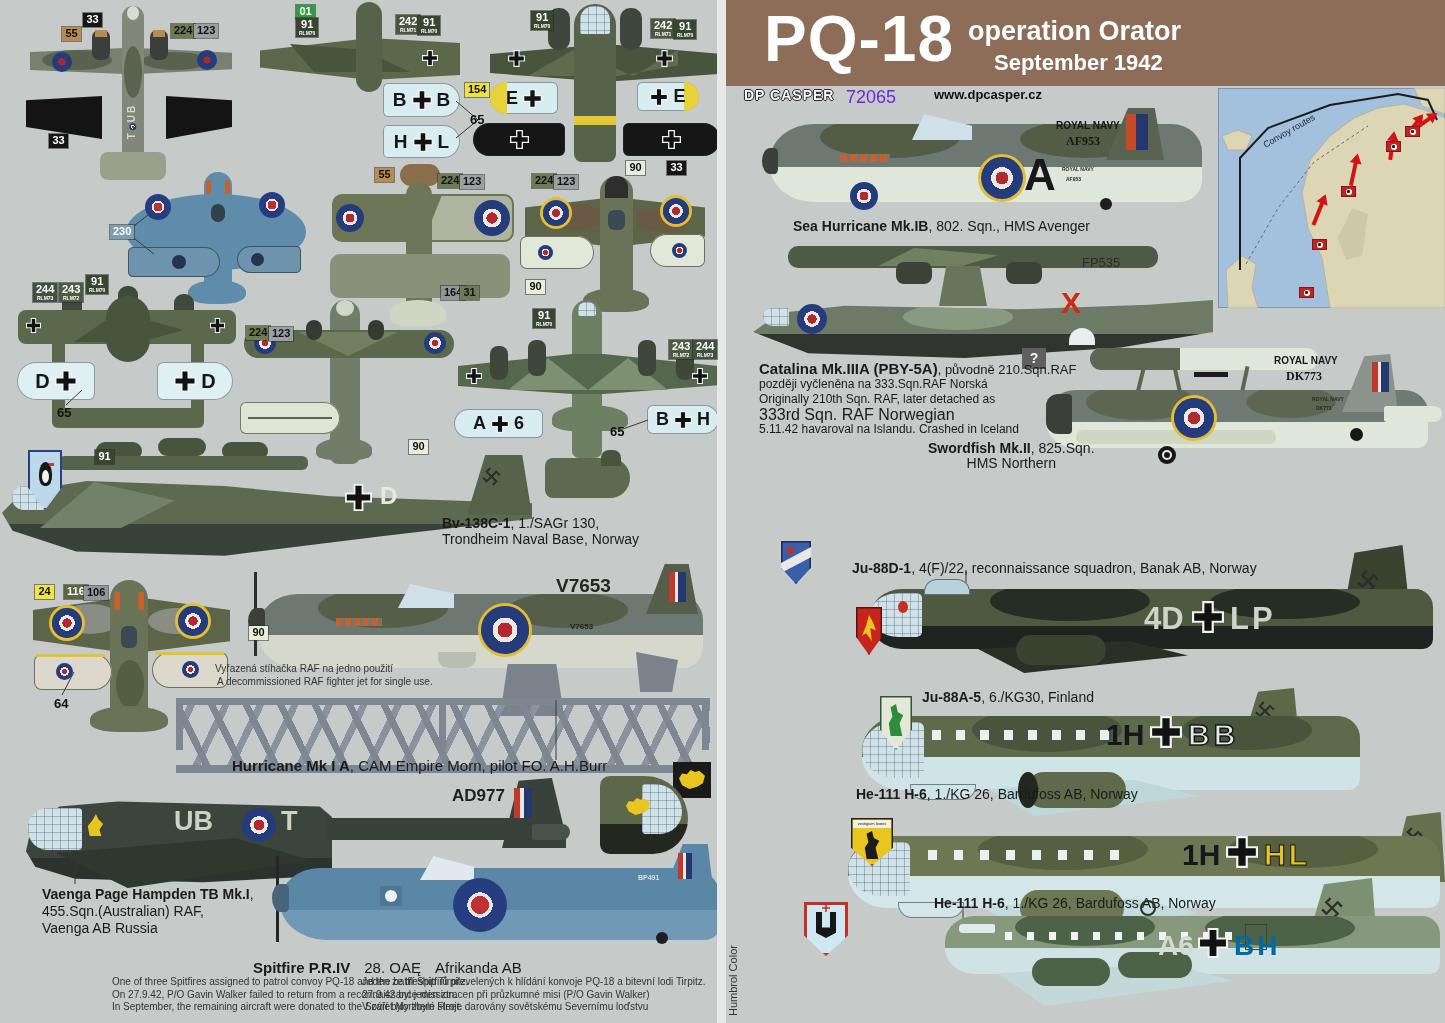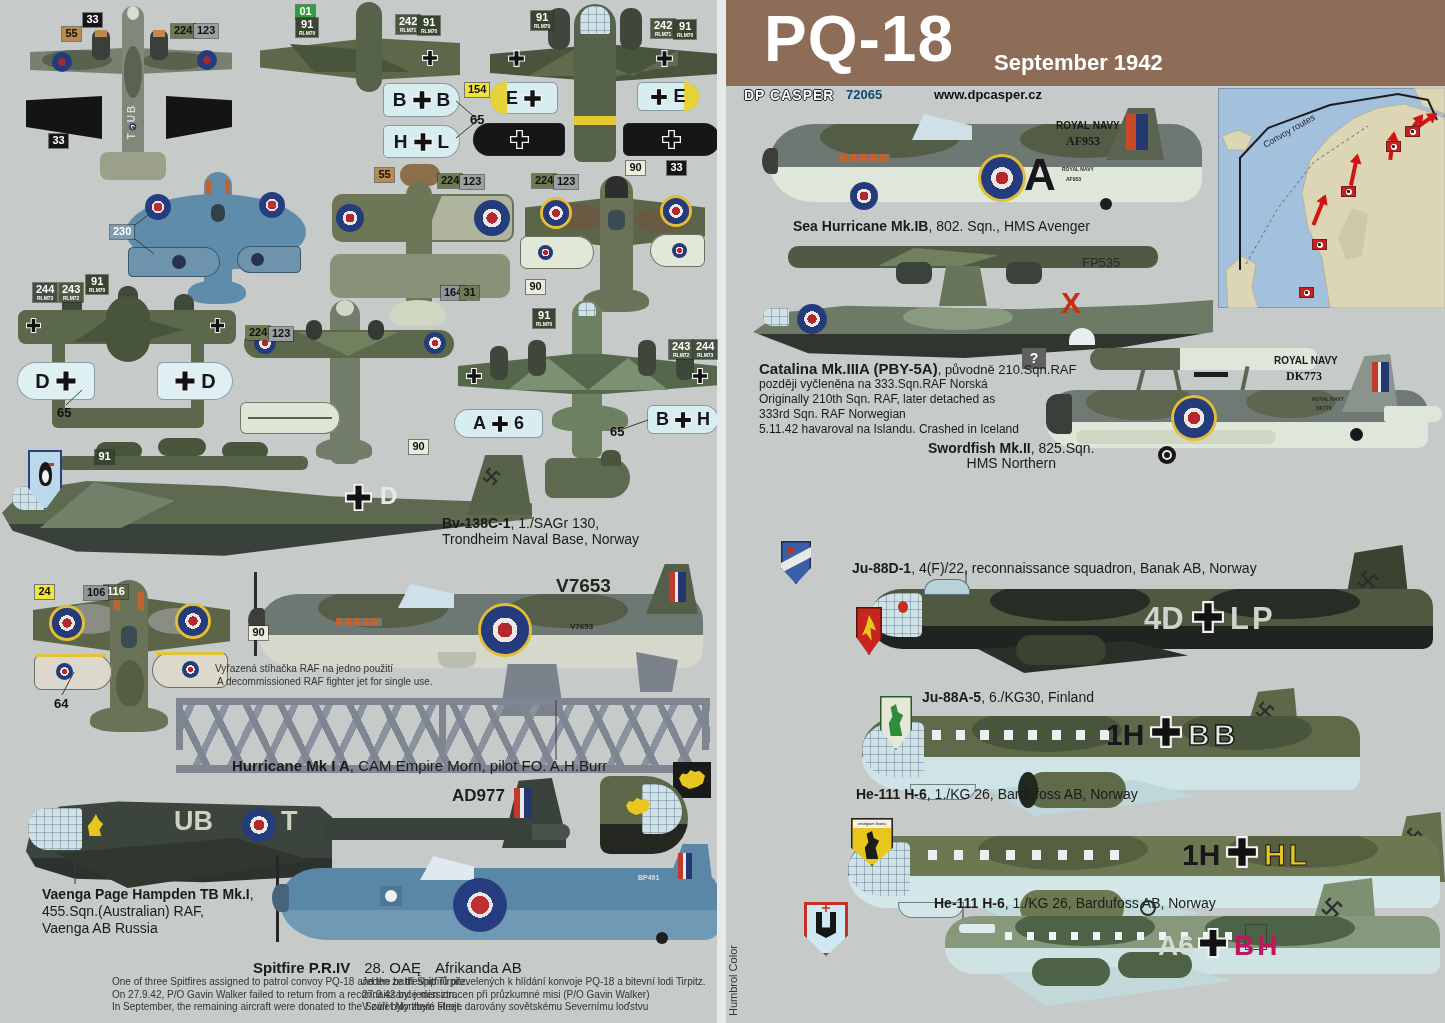--- a/index.html
+++ b/index.html
@@ -430,24 +430,25 @@
         <path d="M966,570 L966,590"></path>
       <path d="M556,700 L556,760"></path>
         <path d="M963,908 L963,928"></path>
     </g>
   </svg>
 
   <div class="p" style="left:717px;top:0;width:9px;height:1023px;background:#e7e9e8"></div>
 
   <div class="p" style="left:726px;top:0;width:719px;height:86px;background:#8d6c58">
     <div class="p" style="left:38px;top:2px;font-size:64px;font-weight:700;color:#fff;letter-spacing:1px">PQ-18</div>
+    <div class="hdr-sub" style="left:242px;top:16px;font-size:27px">operation Orator</div>
     <div class="hdr-sub" style="left:268px;top:50px;font-size:22px">September 1942</div>
   </div>
   <div class="cap" style="left:744px;top:87px;font-size:14px;font-weight:700;color:#fff;text-shadow:-1px 0 #222,1px 0 #222,0 -1px #222,0 1px #222;letter-spacing:1px">DP CASPER</div>
-  <div class="cap" style="left:846px;top:87px;font-size:13px;font-weight:700;color:#0c4a6e">72065</div>
+  <div class="cap" style="left:846px;top:87px;font-size:18px;font-weight:400;color:#6d28d9">72065</div>
   <div class="cap" style="left:934px;top:87px;font-size:13px;font-weight:700;color:#111">www.dpcasper.cz</div>
 
   <div class="p" style="left:1218px;top:88px;width:227px;height:220px;background:#a3c0dc;box-shadow:inset 0 0 0 1px #7f93ab;overflow:hidden">
     <svg class="p" style="left:0;top:0;width:227px;height:220px" viewBox="0 0 227 220">
       <path fill="#ddd6b5" stroke="#b8b29a" d="M112,220 L104,170 L90,140 L84,105 L92,72 L112,48 L136,30 L160,20 L186,16 L206,22 L227,30 L227,220 Z"></path>
       <path fill="#ddd6b5" stroke="#b8b29a" d="M4,48 L20,42 L34,48 L28,62 L10,62 Z"></path>
       <path fill="#ddd6b5" stroke="#b8b29a" d="M8,182 L24,168 L38,176 L34,200 L40,220 L10,220 Z"></path>
       <path fill="#ddd6b5" stroke="#b8b29a" d="M196,0 L227,0 L227,26 L204,18 Z"></path>
       <path fill="#cfc8a8" d="M120,150 L134,120 L150,126 L144,168 L128,172 Z"></path>
       <path stroke="#1c1c1c" stroke-width="2" fill="none" d="M22,182 L22,70 L50,40 L112,17 L180,6 L210,12 L219,32"></path>
@@ -511,21 +512,21 @@
     <div class="roundel r-a" style="left:44px;top:66px;width:30px;height:30px"></div>
     <div class="blob" style="left:316px;top:90px;width:26px;height:17px;background:#e9eef0;border-radius:13px 13px 0 0"></div>
     <div class="code" style="left:308px;top:48px;font-size:30px;color:#cc2d12">X</div>
   </div>
   <div class="cap" style="left:1082px;top:255px;font-size:13px;color:#2b2b2b">FP535</div>
   <div class="p" style="left:1022px;top:348px;width:24px;height:21px;background:#606060;color:#fff;font-weight:700;font-size:14px;text-align:center;line-height:21px">?</div>
   <div class="cap" style="left:759px;top:361px;line-height:15px">
     <div><b style="font-size:15px">Catalina Mk.IIIA (PBY-5A)</b><span style="font-size:13px">, původně 210.Sqn.RAF</span></div>
     <div style="font-size:12px">později vyčleněna na 333.Sqn.RAF Norská</div>
     <div style="font-size:12px">Originally 210th Sqn. RAF, later detached as</div>
-    <div style="font-size:12px">333rd Sqn. RAF Norwegian</div>
+    <div style="font-size:16px">333rd Sqn. RAF Norwegian</div>
     <div style="font-size:12px">5.11.42 havaroval na Islandu. Crashed in Iceland</div>
   </div>
 
   <div class="p" style="left:1046px;top:338px;width:399px;height:140px">
     <div class="p" style="left:44px;top:10px;width:228px;height:22px;border-radius:11px;background:#dfe7da">
       <div class="p" style="left:0;top:0;width:90px;height:22px;border-radius:11px 0 0 11px;background:#5c6650"></div>
     </div>
     <div class="p" style="left:92px;top:28px;width:4px;height:34px;background:#5c6650;transform:rotate(14deg)"></div>
     <div class="p" style="left:130px;top:28px;width:4px;height:34px;background:#5c6650;transform:rotate(-12deg)"></div>
     <div class="p" style="left:196px;top:28px;width:4px;height:34px;background:#5c6650;transform:rotate(12deg)"></div>
@@ -648,21 +649,21 @@
       <div class="p" style="left:300px;top:8px;width:22px;height:26px;box-shadow:inset 0 0 0 1px #39452f"></div>
     </div>
     <div class="p" style="left:58px;top:88px;width:235px;height:42px;background:#c2d8d9;clip-path:polygon(0 22%,74% 0,100% 40%,20% 100%)"></div>
     <div class="p" style="left:92px;top:82px;width:78px;height:28px;border-radius:14px;background:#4e6247"></div>
     <div class="p" style="left:178px;top:76px;width:74px;height:26px;border-radius:13px;background:#4e6247"></div>
     <div class="blob" style="left:200px;top:24px;width:12px;height:12px;border:2px solid #2a2f26;background:transparent"></div>
     <div class="code" style="left:218px;top:54px;font-size:28px;color:#d5dbd2">A6</div>
     <svg class="p" style="left:258px;top:52px;width:30px;height:30px">
         <use href="#bk"></use>
       </svg>
-    <div class="code" style="left:294px;top:54px;font-size:28px;color:#be185d;letter-spacing:3px">BH</div>
+    <div class="code" style="left:294px;top:54px;font-size:28px;color:#0369a1;letter-spacing:3px">BH</div>
   </div>
   <div class="shield" style="left:804px;top:902px;width:44px;height:54px;background:#cfe9f4;box-shadow:inset 0 0 0 3px #c43024">
     <div class="p" style="left:12px;top:10px;width:20px;height:26px;background:#161616;clip-path:polygon(0 0,30% 0,30% 60%,70% 60%,70% 0,100% 0,100% 80%,50% 100%,0 80%)"></div>
     <div class="p" style="left:18px;top:2px;width:8px;height:8px;background:#c43024;clip-path:polygon(40% 0,60% 0,60% 40%,100% 40%,100% 60%,60% 60%,60% 100%,40% 100%,40% 60%,0 60%,0 40%,40% 40%)"></div>
   </div>
 
   <div id="chip-layer" class="p" style="left:0;top:0;width:722px;height:1023px">
       <div class="chip" style="left: 83px; top: 13px; background: rgb(21, 21, 21); color: rgb(255, 255, 255);">33</div>
       <div class="chip" style="left: 62px; top: 27px; background: rgb(185, 139, 78); color: rgb(17, 17, 17);">55</div>
       <div class="chip" style="left: 171px; top: 24px; background: rgb(111, 122, 82); color: rgb(17, 17, 17);">224</div>
@@ -691,21 +692,21 @@
       <div class="chip" style="left: 59px; top: 283px; background: rgb(78, 91, 67); color: rgb(255, 255, 255);">243<span class="sub">RLM72</span></div>
       <div class="chip" style="left: 86px; top: 275px; background: rgb(57, 70, 47); color: rgb(255, 255, 255);">91<span class="sub">RLM70</span></div>
       <div class="chip" style="left: 246px; top: 326px; background: rgb(111, 122, 82); color: rgb(17, 17, 17);">224</div>
       <div class="chip" style="left: 269px; top: 327px; background: rgb(155, 161, 163); color: rgb(17, 17, 17);">123</div>
       <div class="chip" style="left: 533px; top: 309px; background: rgb(57, 70, 47); color: rgb(255, 255, 255);">91<span class="sub">RLM70</span></div>
       <div class="chip" style="left: 669px; top: 340px; background: rgb(78, 91, 67); color: rgb(255, 255, 255);">243<span class="sub">RLM72</span></div>
       <div class="chip" style="left: 693px; top: 340px; background: rgb(66, 81, 63); color: rgb(255, 255, 255);">244<span class="sub">RLM73</span></div>
       <div class="chip" style="left: 409px; top: 440px; background: rgb(233, 237, 218); color: rgb(17, 17, 17);">90</div>
       <div class="chip" style="left: 95px; top: 450px; background: rgb(57, 70, 47); color: rgb(255, 255, 255);">91</div>
       <div class="chip" style="left: 35px; top: 585px; background: rgb(242, 230, 60); color: rgb(17, 17, 17);">24</div>
-      <div class="chip" style="left: 64px; top: 585px; background: rgb(91, 101, 66); color: rgb(255, 255, 255); margin-left: 40px;">116</div>
+      <div class="chip" style="left: 64px; top: 585px; background: rgb(91, 101, 66); color: rgb(255, 255, 255);">116</div>
       <div class="chip" style="left: 84px; top: 586px; background: rgb(144, 151, 155); color: rgb(17, 17, 17);">106</div>
       <div class="chip" style="left: 249px; top: 626px; background: rgb(233, 237, 218); color: rgb(17, 17, 17);">90</div>
       <div class="plain" style="left: 470px; top: 112px;">65</div>
       <div class="plain" style="left: 57px; top: 405px;">65</div>
       <div class="plain" style="left: 610px; top: 424px;">65</div>
       <div class="plain" style="left: 54px; top: 696px;">64</div>
     </div>
 
 </div>
 

